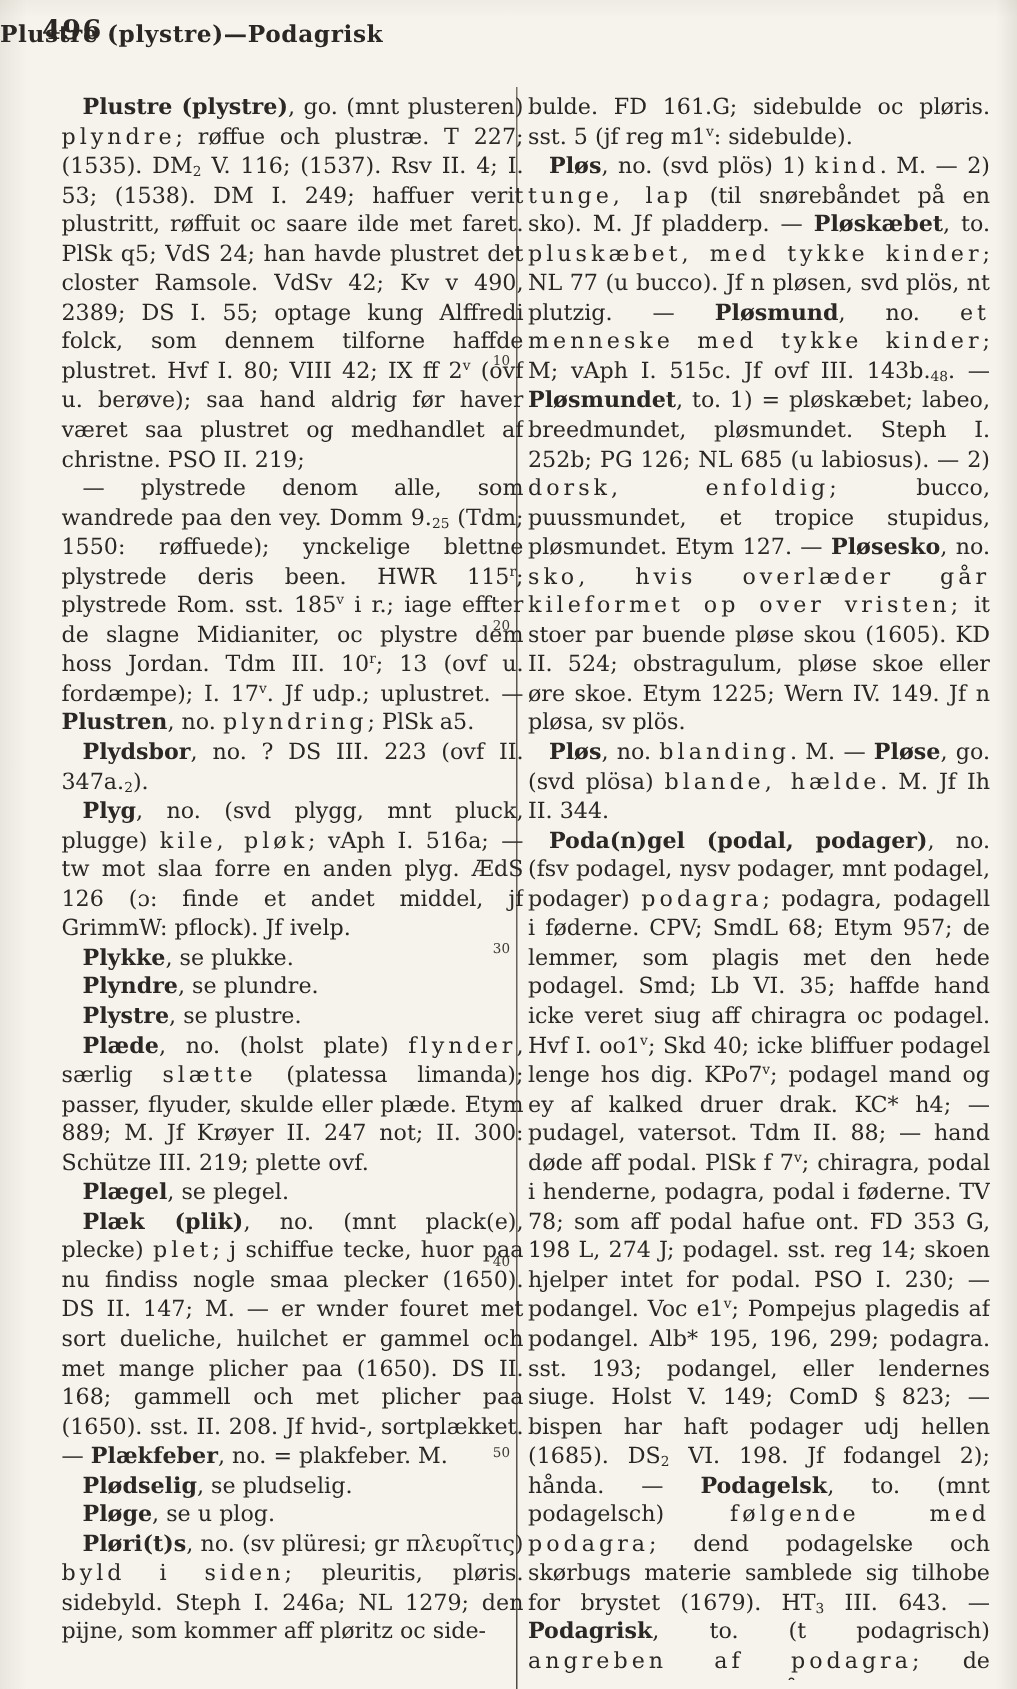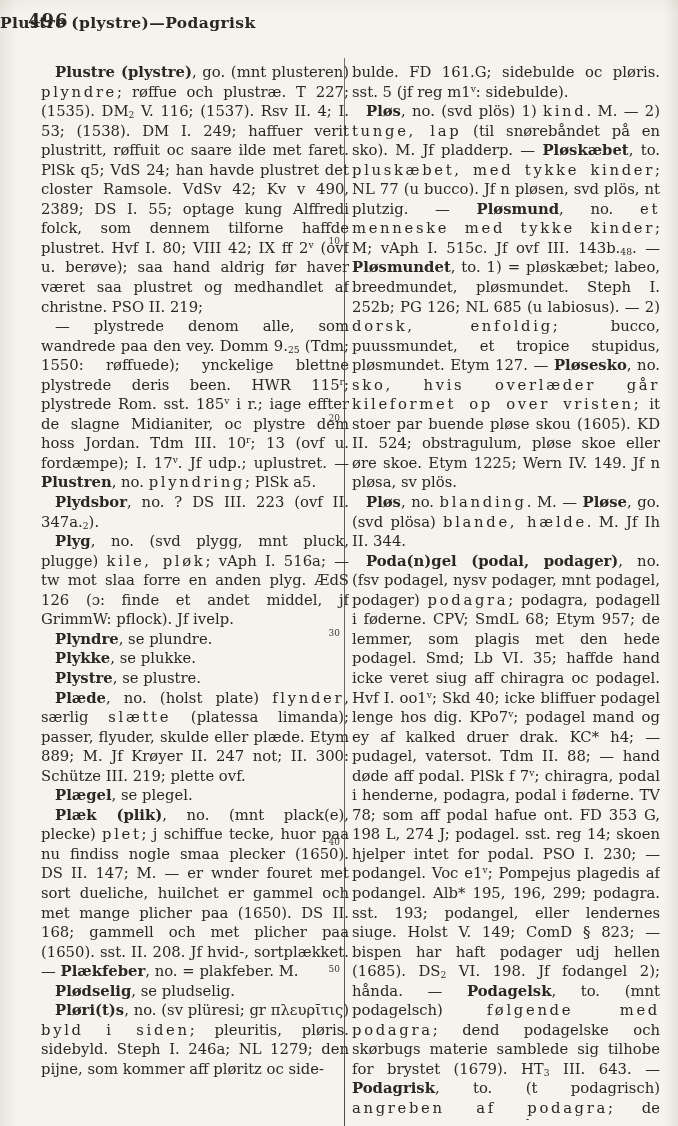--- a/index.html
+++ b/index.html
@@ -66,27 +66,28 @@
     <span class="gnum" style="top: 628px;">30</span>
     <span class="gnum" style="top: 816px; margin-top: 21px;">40</span>
     <span class="gnum" style="top: 964px;">50</span>
   </div>
 
 <div class="col col-left">
     <p class="para ind"><span class="b">Plustre (plystre)</span><span>, go. (mnt plusteren) </span><span class="sp">plyndre</span><span>; røffue och plustræ. T 227; (1535). DM</span><sub>2</sub><span> V. 116; (1537). Rsv II. 4; I. 53; (1538). DM I. 249; haffuer verit plustritt, røffuit oc saare ilde met faret. PlSk q5; VdS 24; han havde plustret det closter Ramsole. VdSv 42; Kv v 490, 2389; DS I. 55; optage kung Alffredi folck, som dennem tilforne haffde plustret. Hvf I. 80; VIII 42; IX ff 2</span><sup>v</sup><span> (ovf u. berøve); saa hand aldrig før haver været saa plustret og medhandlet af christne. PSO II. 219;</span></p>
     <p class="para ind"><span>— plystrede denom alle, som wandrede paa den vey. Domm 9.</span><sub>25</sub><span> (Tdm; 1550: røffuede); ynckelige blettne plystrede deris been. HWR 115</span><sup>r</sup><span>; plystrede Rom. sst. 185</span><sup>v</sup><span> i r.; iage effter de slagne Midianiter, oc plystre dem hoss Jordan. Tdm III. 10</span><sup>r</sup><span>; 13 (ovf u. fordæmpe); I. 17</span><sup>v</sup><span>. Jf udp.; uplustret. — </span><span class="b">Plustren</span><span>, no. </span><span class="sp">plyndring</span><span>; PlSk a5.</span></p>
     <p class="para ind"><span class="b">Plydsbor</span><span>, no. ? DS III. 223 (ovf II. 347a.</span><sub>2</sub><span>).</span></p>
     <p class="para ind"><span class="b">Plyg</span><span>, no. (svd plygg, mnt pluck, plugge) </span><span class="sp">kile, pløk</span><span>; vAph I. 516a; — tw mot slaa forre en anden plyg. ÆdS 126 (ɔ: finde et andet middel, jf GrimmW: pflock). Jf ivelp.</span></p>
+    <p class="para ind"><span class="b">Plykke</span><span>, se plukke.</span></p>
     <p class="para ind"><span class="b">Plyndre</span><span>, se plundre.</span></p>
-    <p class="para ind"><span class="b">Plykke</span><span>, se plukke.</span></p>
     <p class="para ind"><span class="b">Plystre</span><span>, se plustre.</span></p>
     <p class="para ind"><span class="b">Plæde</span><span>, no. (holst plate) </span><span class="sp">flynder</span><span>, særlig </span><span class="sp">slætte</span><span> (platessa limanda); passer, flyuder, skulde eller plæde. Etym 889; M. Jf Krøyer II. 247 not; II. 300: Schütze III. 219; plette ovf.</span></p>
     <p class="para ind"><span class="b">Plægel</span><span>, se plegel.</span></p>
     <p class="para ind"><span class="b">Plæk (plik)</span><span>, no. (mnt plack(e), plecke) </span><span class="sp">plet</span><span>; j schiffue tecke, huor paa nu findiss nogle smaa plecker (1650). DS II. 147; M. — er wnder fouret met sort dueliche, huilchet er gammel och met mange plicher paa (1650). DS II. 168; gammell och met plicher paa (1650). sst. II. 208. Jf hvid-, sortplækket. — </span><span class="b">Plækfeber</span><span>, no. = plakfeber. M.</span></p>
     <p class="para ind"><span class="b">Plødselig</span><span>, se pludselig.</span></p>
+    <p class="para ind"><span class="b">Pløge</span><span>, se u plog.</span></p>
     <p class="para ind"><span class="b">Pløri(t)s</span><span>, no. (sv plüresi; gr πλευρῖτις) </span><span class="sp">byld i siden</span><span>; pleuritis, pløris. sidebyld. Steph I. 246a; NL 1279; den pijne, som kommer aff pløritz oc side-</span></p>
   </div>
 
 <div class="col col-right">
     <p class="para"><span>bulde. FD 161.G; sidebulde oc pløris. sst. 5 (jf reg m1</span><sup>v</sup><span>: sidebulde).</span></p>
     <p class="para ind"><span class="b">Pløs</span><span>, no. (svd plös) 1) </span><span class="sp">kind</span><span>. M. — 2) </span><span class="sp">tunge, lap</span><span> (til snørebåndet på en sko). M. Jf pladderp. — </span><span class="b">Pløskæbet</span><span>, to. </span><span class="sp">pluskæbet, med tykke kinder</span><span>; NL 77 (u bucco). Jf n pløsen, svd plös, nt plutzig. — </span><span class="b">Pløsmund</span><span>, no. </span><span class="sp">et menneske med tykke kinder</span><span>; M; vAph I. 515c. Jf ovf III. 143b.</span><sub>48</sub><span>. — </span><span class="b">Pløsmundet</span><span>, to. 1) = pløskæbet; labeo, breedmundet, pløsmundet. Steph I. 252b; PG 126; NL 685 (u labiosus). — 2) </span><span class="sp">dorsk, enfoldig</span><span>; bucco, puussmundet, et tropice stupidus, pløsmundet. Etym 127. — </span><span class="b">Pløsesko</span><span>, no. </span><span class="sp">sko, hvis overlæder går kileformet op over vristen</span><span>; it stoer par buende pløse skou (1605). KD II. 524; obstragulum, pløse skoe eller øre skoe. Etym 1225; Wern IV. 149. Jf n pløsa, sv plös.</span></p>
     <p class="para ind"><span class="b">Pløs</span><span>, no. </span><span class="sp">blanding</span><span>. M. — </span><span class="b">Pløse</span><span>, go. (svd plösa) </span><span class="sp">blande, hælde</span><span>. M. Jf Ih II. 344.</span></p>
     <p class="para ind"><span class="b">Poda(n)gel (podal, podager)</span><span>, no. (fsv podagel, nysv podager, mnt podagel, podager) </span><span class="sp">podagra</span><span>; podagra, podagell i føderne. CPV; SmdL 68; Etym 957; de lemmer, som plagis met den hede podagel. Smd; Lb VI. 35; haffde hand icke veret siug aff chiragra oc podagel. Hvf I. oo1</span><sup>v</sup><span>; Skd 40; icke bliffuer podagel lenge hos dig. KPo7</span><sup>v</sup><span>; podagel mand og ey af kalked druer drak. KC* h4; — pudagel, vatersot. Tdm II. 88; — hand døde aff podal. PlSk f 7</span><sup>v</sup><span>; chiragra, podal i henderne, podagra, podal i føderne. TV 78; som aff podal hafue ont. FD 353 G, 198 L, 274 J; podagel. sst. reg 14; skoen hjelper intet for podal. PSO I. 230; — podangel. Voc e1</span><sup>v</sup><span>; Pompejus plagedis af podangel. Alb* 195, 196, 299; podagra. sst. 193; podangel, eller lendernes siuge. Holst V. 149; ComD § 823; — bispen har haft podager udj hellen (1685). DS</span><sub>2</sub><span> VI. 198. Jf fodangel 2); hånda. — </span><span class="b">Podagelsk</span><span>, to. (mnt podagelsch) </span><span class="sp">følgende med podagra</span><span>; dend podagelske och skørbugs materie samblede sig tilhobe for brystet (1679). HT</span><sub>3</sub><span> III. 643. — </span><span class="b">Podagrisk</span><span>, to. (t podagrisch) </span><span class="sp">angreben af podagra</span><span>; de podagriske ledemode. ÅlbL* 196.</span></p>
   </div>
 

